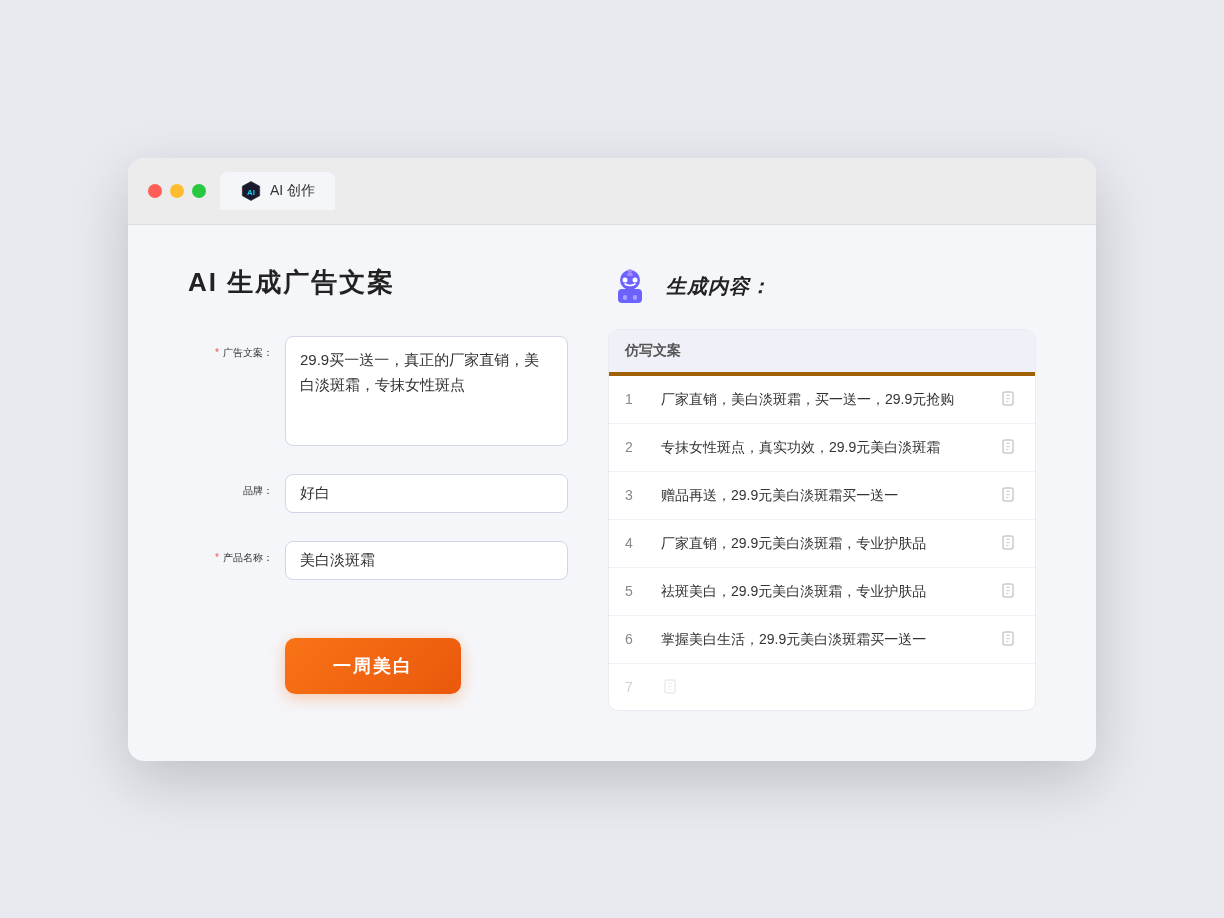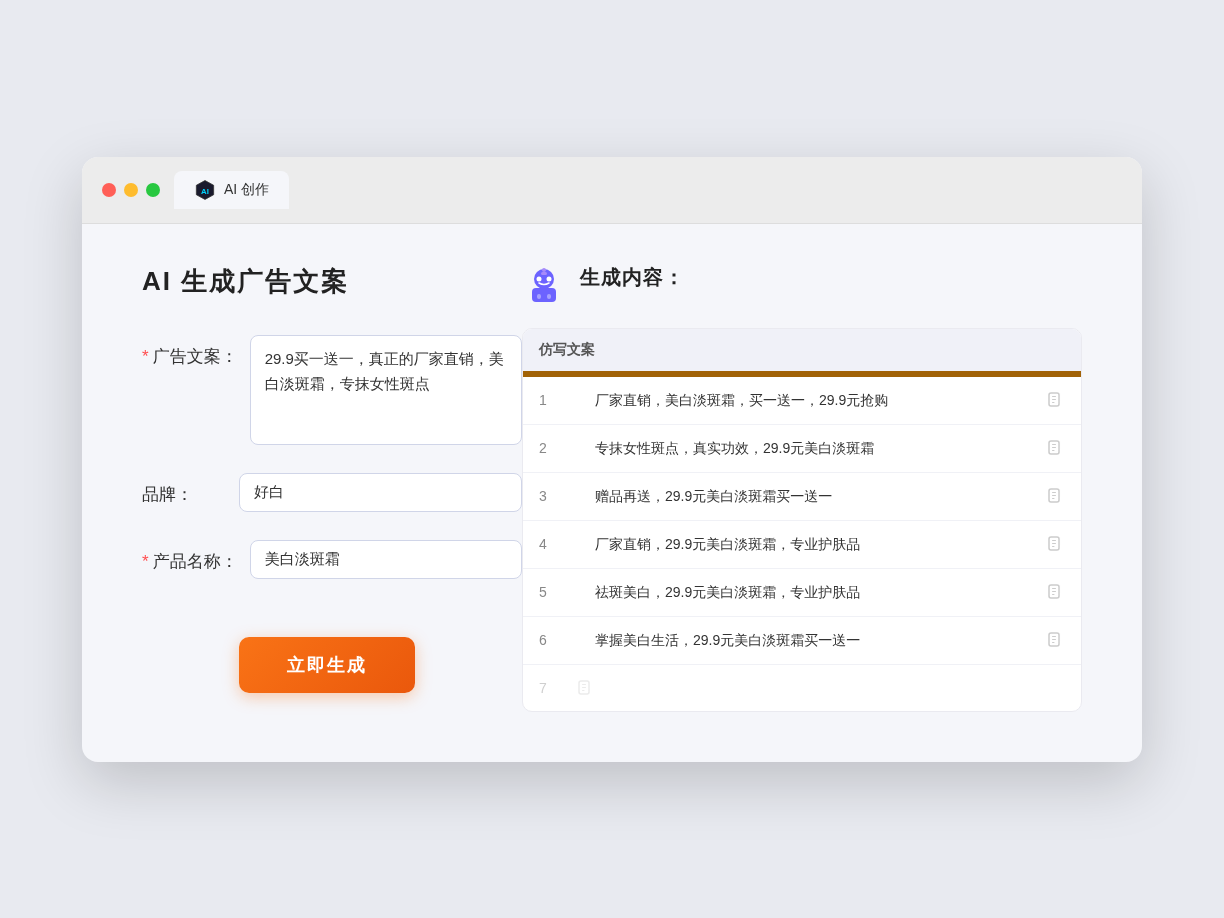--- a/index.html
+++ b/index.html
@@ -6,21 +6,21 @@
     body {
       background: #e8eaf0;
       display: flex;
       align-items: center;
       justify-content: center;
       min-height: 918px;
       font-family: -apple-system, "PingFang SC", "Microsoft YaHei", sans-serif;
     }
 
     .browser-window {
-      width: 1060px;
+      width: 968px;
       background: #f5f6fa;
       border-radius: 16px;
       box-shadow: 0 20px 60px rgba(0,0,0,0.18);
       overflow: hidden;
     }
 
     .browser-titlebar {
       background: #ececec;
       padding: 14px 20px;
       display: flex;
@@ -55,20 +55,21 @@
     }
 
     .tab-icon {
       width: 22px;
       height: 22px;
     }
 
     .browser-content {
       padding: 40px 60px 50px 60px;
       display: flex;
+      gap: 40px;
     }
 
     
     .left-panel {
       flex: 0 0 380px;
     }
 
     .page-title {
       font-size: 26px;
       font-weight: 700;
@@ -79,21 +80,22 @@
 
     .form-row {
       display: flex;
       align-items: flex-start;
       margin-bottom: 28px;
       gap: 12px;
     }
 
     .form-label {
       min-width: 85px;
-      font-size: 17px;
+      text-align: right;
+      font-size: 10px;
       color: #333;
       padding-top: 10px;
       flex-shrink: 0;
     }
 
     .required-star {
       color: #ff4d4f;
       margin-right: 4px;
     }
 
@@ -132,22 +134,24 @@
     }
 
     
     .right-panel {
       flex: 1;
       min-width: 0;
     }
 
     .right-header {
       display: flex;
+      align-items: center;
       gap: 14px;
       margin-bottom: 20px;
+      font-style: italic;
     }
 
     .bot-icon {
       width: 44px;
       height: 44px;
     }
 
     .right-title {
       font-size: 20px;
       font-weight: 600;
@@ -161,21 +165,21 @@
       overflow: hidden;
       border: 1px solid #eaeaf0;
     }
 
     .table-header {
       background: #f0f1f8;
       padding: 12px 16px;
       font-size: 14px;
       font-weight: 600;
       color: #555;
-      border-bottom: 6px solid #a16207;
+      border-bottom: 4px solid #a16207;
     }
 
     .table-row {
       display: flex;
       align-items: center;
       padding: 13px 16px;
       border-bottom: 1px solid #f0f1f6;
       gap: 12px;
     }
 
@@ -192,21 +196,20 @@
       font-size: 14px;
       color: #888;
       flex-shrink: 0;
     }
 
     .row-text {
       flex: 1;
       font-size: 14px;
       color: #333;
       line-height: 1.5;
-      margin-left: 20px;
     }
 
     .copy-icon {
       width: 20px;
       height: 20px;
       flex-shrink: 0;
       cursor: pointer;
       opacity: 0.5;
     }
   </style>
@@ -252,21 +255,21 @@
 
       
       <div class="form-row">
         <div class="form-label">
           <span class="required-star">*</span><span>产品名称：</span>
         </div>
         <input class="form-input" type="text" value="美白淡斑霜" style="">
       </div>
 
       
-      <button class="generate-btn">立即生成</button>
+      <button class="generate-btn">一周美白</button>
     </div>
 
     <div class="right-panel">
       <div class="right-header">
 
         <svg class="bot-icon" viewBox="0 0 44 44" fill="none">
           <circle cx="22" cy="15" r="10" fill="#6c63ff"></circle>
           <rect x="10" y="24" width="24" height="14" rx="4" fill="#6c63ff"></rect>
           <circle cx="17" cy="15" r="2.5" fill="white"></circle>
           <circle cx="27" cy="15" r="2.5" fill="white"></circle>

